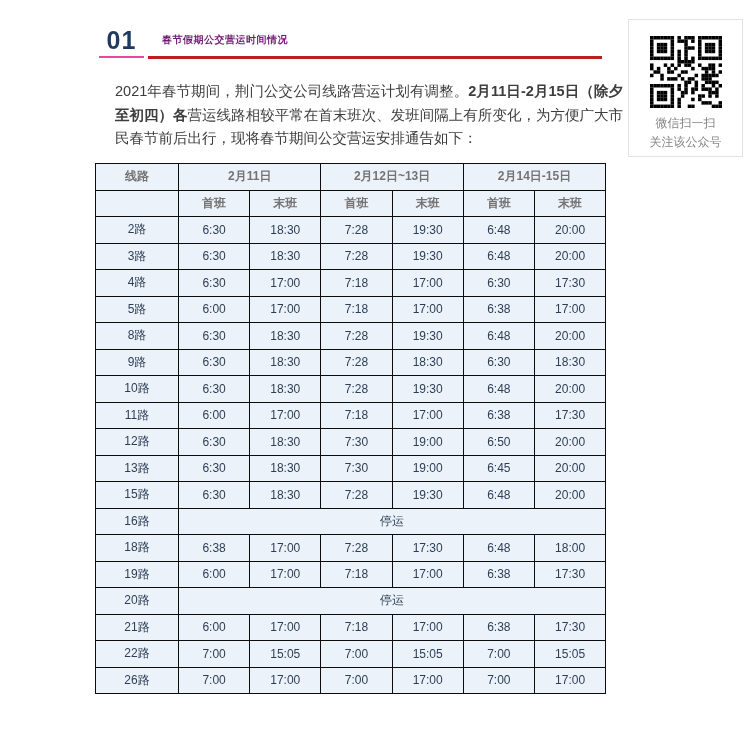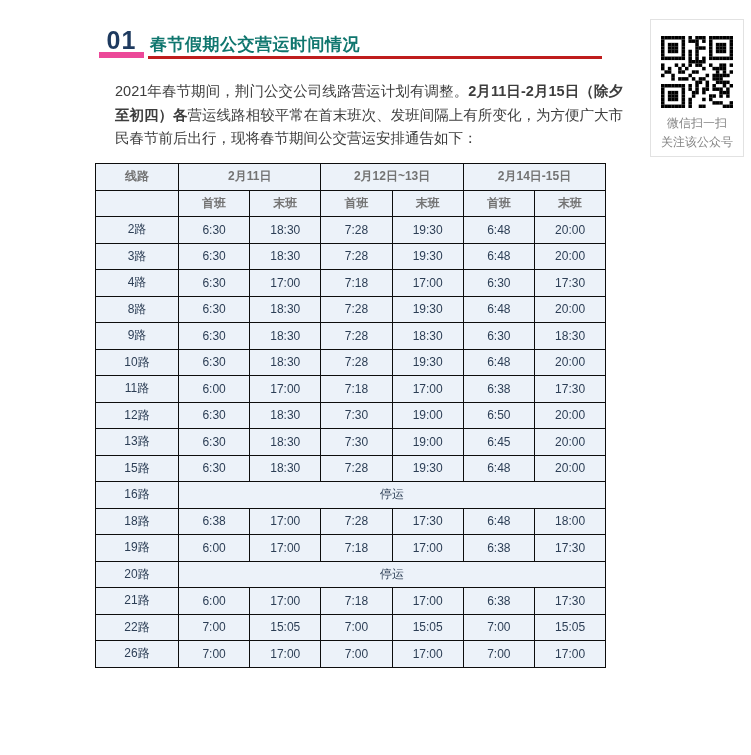--- a/index.html
+++ b/index.html
@@ -3,44 +3,44 @@
 <meta charset="utf-8">
 <style>
   * { margin:0; padding:0; box-sizing:border-box; }
   html,body { width:751px; height:755px; background:#ffffff; overflow:hidden;
     font-family:"Liberation Sans","DejaVu Sans",sans-serif; }
   .page { position:relative; width:751px; height:755px; background:#fff; }
 
   
   .section-number { position:absolute; left:99px; top:26px; width:45px; height:32px;
     text-align:center; font-size:25px; font-weight:bold; color:#1e3a5f;
-    border-bottom:6px solid #ec4899; letter-spacing:1px; }
-  .section-title { position:absolute; left:150px; top:33px; font-size:17px;
-    font-weight:bold; color:#0f766e; letter-spacing:0.5px; }
+    border-bottom:2px solid #ec4899; letter-spacing:1px; }
+  .section-title { position:absolute; left:162px; top:33px; font-size:10px;
+    font-weight:bold; color:#701a75; letter-spacing:0.5px; }
   .red-rule { position:absolute; left:148px; top:56px; width:454px; height:2.5px;
     background:#bf1d1d; }
 
   
   .intro { position:absolute; left:96px; top:80px; width:508px;
     font-size:14.5px; line-height:23.5px; color:#3d3d3d; text-align:justify;margin-left:19px; }
   .intro b { color:#3d3d3d; }
 
   
   table.schedule { position:absolute; left:95px; top:163px; border-collapse:collapse;
     table-layout:fixed; width:510px; }
   table.schedule td, table.schedule th { border:1px solid #0d0d0d; background:#ecf2f9;
     text-align:center; vertical-align:middle; height:26.5px; padding:0;
     font-size:12px; color:#2c3e55; font-weight:normal; }
   table.schedule th { font-weight:bold; color:#737373; }
   td.suspended { font-weight:bold; color:#20334f; }
   col.c-route { width:83px; }
   col.c-time  { width:71.2px; }
 
   
-  .qr-box { position:absolute; left:650px; top:19px; width:94px; height:138px;
+  .qr-box { position:absolute; left:628px; top:19px; width:115px; height:138px;
     border:1px solid #e2e2e2; background:#fff; text-align:center; }
   .qr-box svg { display:block; margin:16px auto 6px auto; }
   .qr-caption { font-size:12px; line-height:19px; color:#858585; }
 </style>
 </head>
 <body>
 
 <div class="page">
 
   <div class="section-number">01</div>
@@ -96,20 +96,29 @@
           <td>20:00</td>
         </tr>
         <tr>
           <td>4路</td>
           <td>6:30</td>
           <td>17:00</td>
           <td>7:18</td>
           <td>17:00</td>
           <td>6:30</td>
           <td>17:30</td>
+        </tr>
+        <tr>
+          <td>5路</td>
+          <td>6:00</td>
+          <td>17:00</td>
+          <td>7:18</td>
+          <td>17:00</td>
+          <td>6:38</td>
+          <td>17:00</td>
         </tr>
         <tr>
           <td>8路</td>
           <td>6:30</td>
           <td>18:30</td>
           <td>7:28</td>
           <td>19:30</td>
           <td>6:48</td>
           <td>20:00</td>
         </tr>

